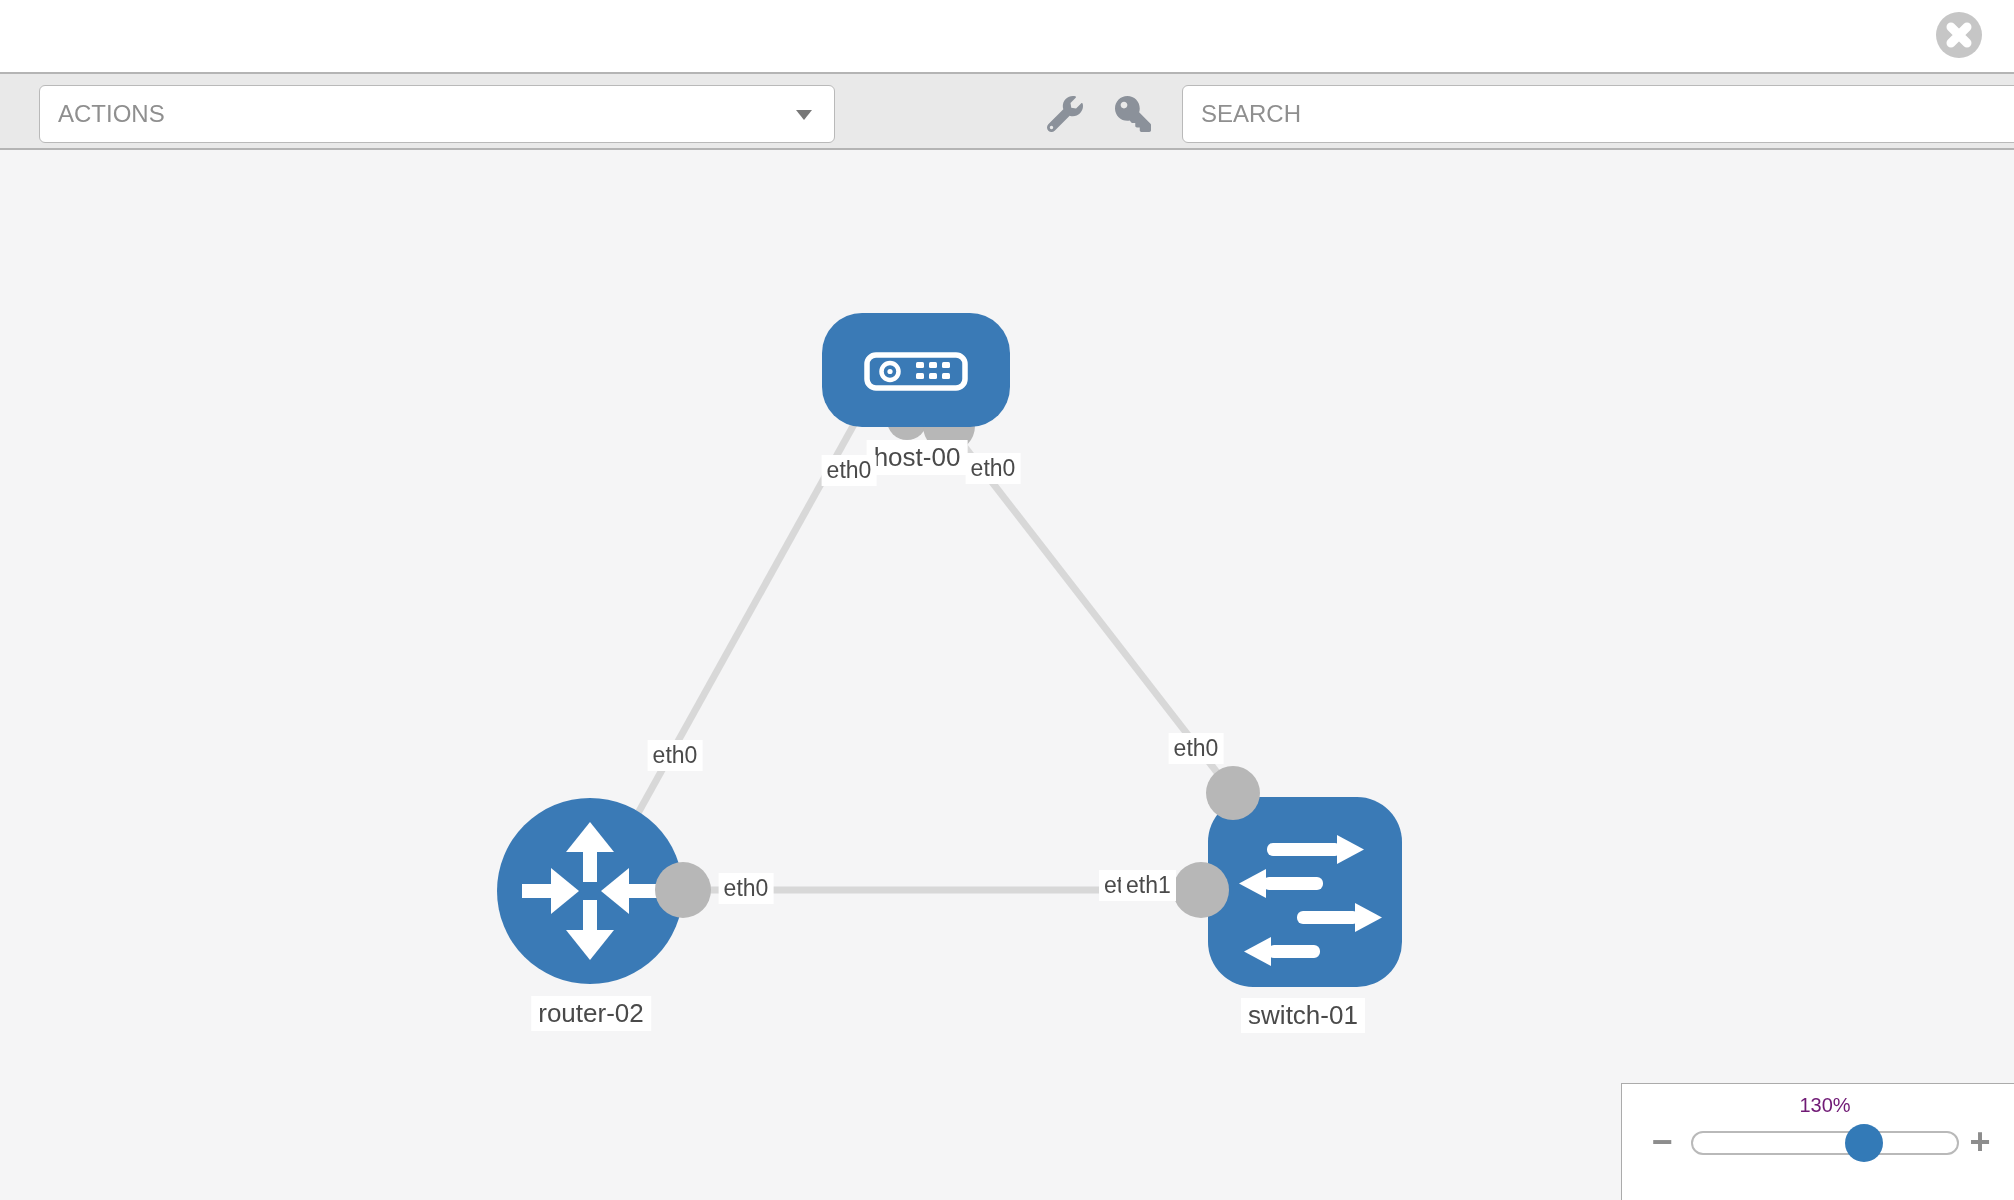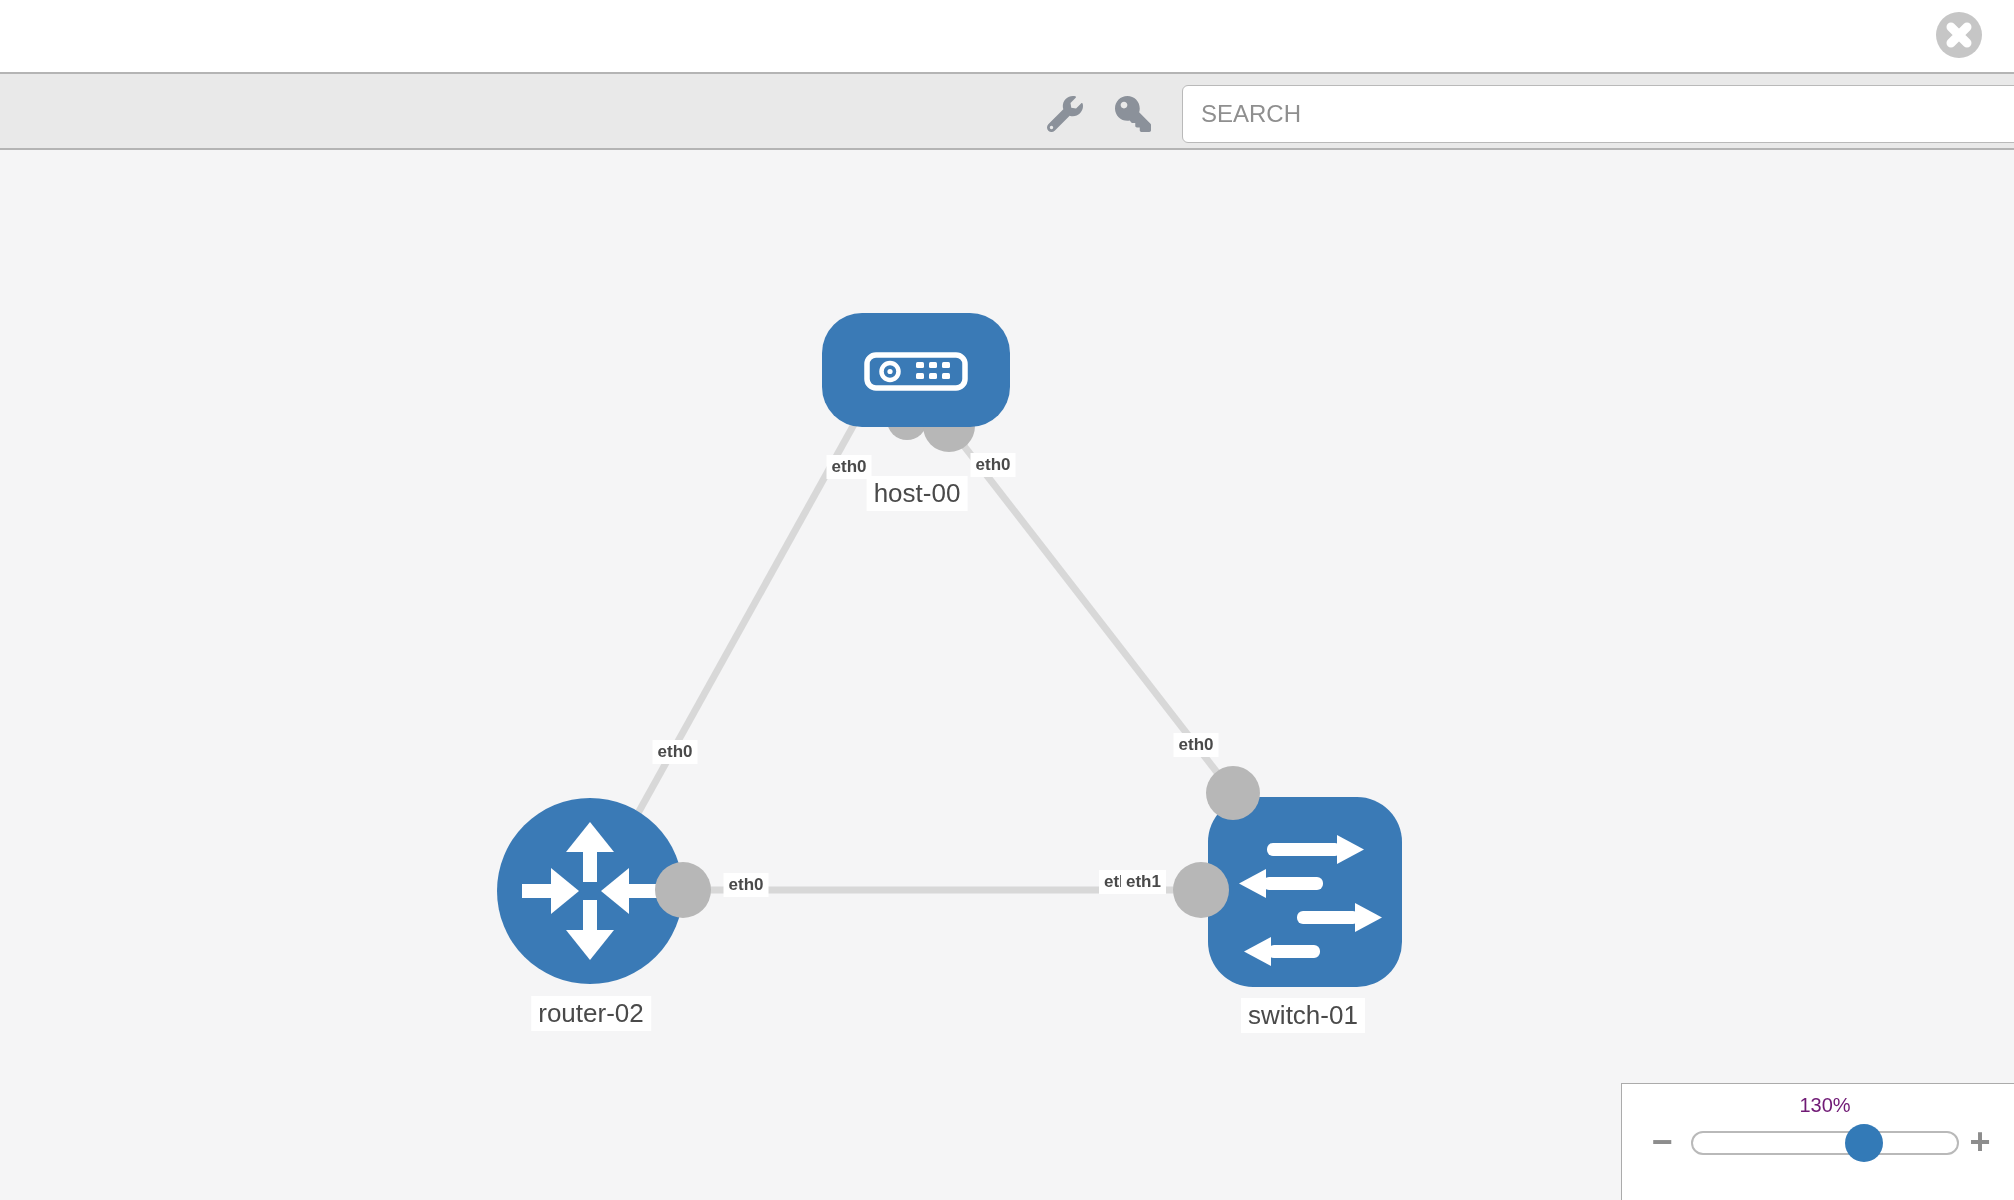--- a/index.html
+++ b/index.html
@@ -13,21 +13,21 @@
   
   .canvas{position:absolute;left:0;top:0;width:2014px;height:1200px;background:var(--canvas_bg);z-index:1;}
   .topo-svg{position:absolute;left:0;top:0;}
   .link{stroke:var(--link_gray);stroke-width:7;fill:none;}
   .ep{fill:var(--endpoint_gray);}
   .node{fill:var(--node_blue);}
   .iw{fill:#fff;}
   .is{fill:none;stroke:#fff;}
   .graph-label{position:absolute;background:#fff;color:var(--label_text);white-space:nowrap;z-index:3;}
   .node-label{font-size:26px;padding:2px 7px;transform:translateX(-50%);}
-  .if-label{font-size:17px;padding:2px 5px;transform:translateX(-50%);font-weight:bold;}
+  .if-label{font-size:23px;padding:2px 5px;transform:translateX(-50%);}
   .if-label.abs{transform:none;}
   
   .header{position:absolute;left:0;top:0;width:2014px;height:72px;background:#fff;z-index:5;}
   .header .title{position:absolute;left:39px;top:0;line-height:72px;font-size:26px;font-weight:bold;color:#4d4d4d;}
   .close-btn{position:absolute;left:1936px;top:12px;width:46px;height:46px;cursor:pointer;}
   
   .toolbar{position:absolute;left:0;top:72px;width:2014px;height:78px;background:var(--toolbar_bg);
     border-top:2px solid #b4b4b4;border-bottom:2px solid #b4b4b4;z-index:5;}
   .dd{position:absolute;top:11px;height:58px;background:#fff;border:1px solid #b9b9b9;border-radius:6px;
     font-size:24px;color:var(--placeholder_gray);line-height:56px;padding-left:18px;cursor:pointer;}
@@ -106,21 +106,21 @@
         <rect class="iw" x="1268" y="945" width="52" height="13" rx="6"></rect>
         <polygon class="iw" points="1271,937 1271,966 1244,951.5"></polygon>
       </g>
     </g>
 
     <circle class="ep" cx="683" cy="890" r="28"></circle>
     <circle class="ep" cx="1201" cy="890" r="28"></circle>
     <circle class="ep" cx="1233" cy="793" r="27"></circle>
   </svg>
 
-  <div class="graph-label node-label" style="left:917px;top:440px;margin-top:36px;">host-00</div>
+  <div class="graph-label node-label" style="left:917px;top:440px;">host-00</div>
   <div class="graph-label node-label" style="left:591px;top:996px;">router-02</div>
   <div class="graph-label node-label" style="left:1303px;top:998px;">switch-01</div>
 
   <div class="graph-label if-label" style="left:849px;top:455px;">eth0</div>
   <div class="graph-label if-label" style="left:993px;top:453px;">eth0</div>
   <div class="graph-label if-label" style="left:675px;top:740px;">eth0</div>
   <div class="graph-label if-label" style="left:1196px;top:733px;">eth0</div>
   <div class="graph-label if-label" style="left:746px;top:873px;">eth0</div>
   <div class="graph-label if-label abs" style="left:1099px;top:870px;">eth0</div>
   <div class="graph-label if-label abs" style="left:1121px;top:870px;text-align:right;">eth1</div>
@@ -137,20 +137,24 @@
 <div class="header">
   <div class="close-btn">
     <svg width="46" height="46" viewBox="0 0 46 46">
       <circle cx="23" cy="23" r="23" fill="#c6c6c6"></circle>
       <path d="M15,15 L31,31 M31,15 L15,31" stroke="#fff" stroke-width="9" stroke-linecap="round"></path>
     </svg>
   </div>
 </div>
 
 <div class="toolbar">
+  <div class="dd dd-actions">
+    <span>ACTIONS</span>
+    <span class="caret"></span>
+  </div>
 
   <div class="tool-ic ic-wrench">
     <svg viewBox="0 0 512 512">
       <path d="M507.73 109.1c-2.24-9.03-13.54-12.09-20.12-5.51l-74.36 74.36-67.88-11.31-11.31-67.88 74.36-74.36c6.62-6.62 3.43-17.9-5.66-20.16-47.38-11.74-99.55.91-136.58 37.93-39.64 39.64-50.55 97.1-34.05 147.2L18.74 402.76c-24.99 24.99-24.99 65.51 0 90.5 24.99 24.99 65.51 24.99 90.5 0l213.21-213.21c50.12 16.71 107.47 5.68 147.37-34.22 37.07-37.07 49.7-89.32 37.91-136.73zM64 472c-13.25 0-24-10.75-24-24 0-13.26 10.75-24 24-24s24 10.74 24 24c0 13.25-10.75 24-24 24z"></path>
     </svg>
   </div>
 
   <div class="tool-ic ic-key">
     <svg viewBox="0 0 512 512">
       <g transform="scale(-1,1) translate(-512,0)">

